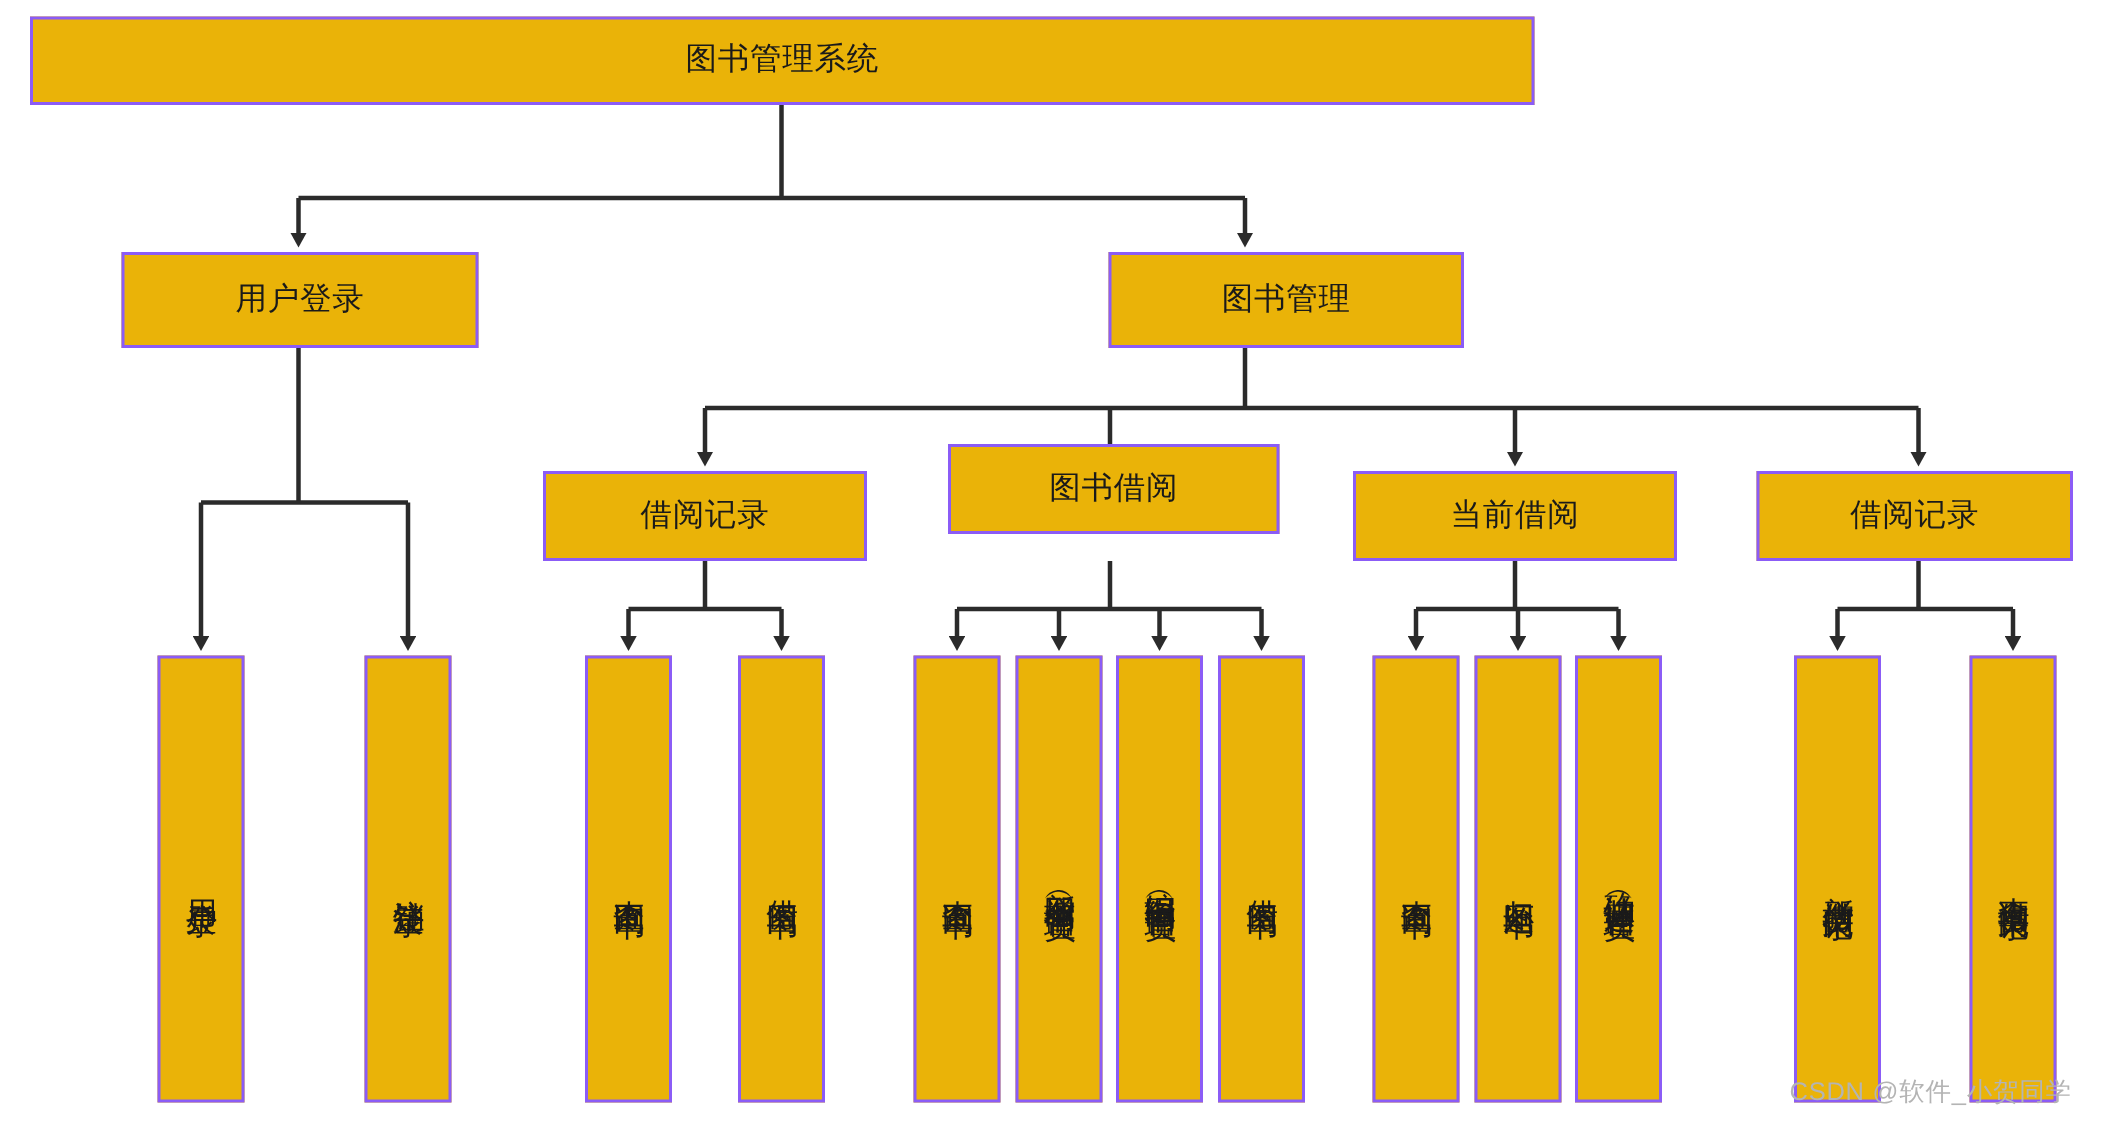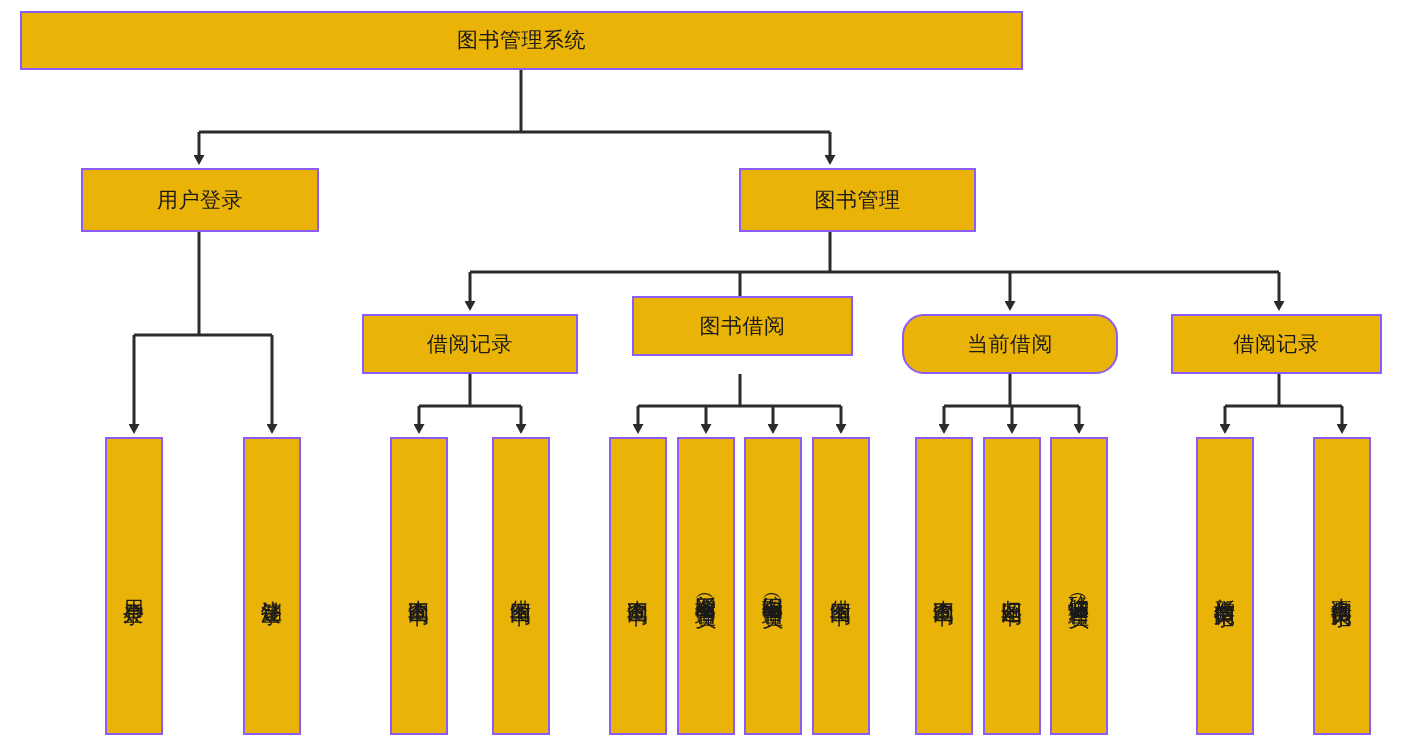--- a/index.html
+++ b/index.html
@@ -133,21 +133,21 @@
   <div class="node h-node" style="left:711px; top:168px; width:237px; height:64px;margin-left:28px;">
     <span class="node-label">图书管理</span>
   </div>
 
   <div class="node h-node" style="left:362px; top:314px; width:216px; height:60px;">
     <span class="node-label">借阅记录</span>
   </div>
   <div class="node h-node" style="left:632px; top:296px; width:221px; height:60px;">
     <span class="node-label">图书借阅</span>
   </div>
-  <div class="node h-node" style="left:902px; top:314px; width:216px; height:60px;border-radius:22px;">
+  <div class="node h-node" style="left:902px; top:314px; width:216px; height:60px;">
     <span class="node-label">当前借阅</span>
   </div>
   <div class="node h-node" style="left:1171px; top:314px; width:211px; height:60px;">
     <span class="node-label">借阅记录</span>
   </div>
 
   <div class="node v-node" style="left:105px; top:437px; width:58px; height:298px;">
     <span class="node-label">用户登录</span>
   </div>
   <div class="node v-node" style="left:243px; top:437px; width:58px; height:298px;">
@@ -184,14 +184,15 @@
     <span class="node-label">确认归还（管理员）</span>
   </div>
 
   <div class="node v-node" style="left:1196px; top:437px; width:58px; height:298px;">
     <span class="node-label">新增借阅记录</span>
   </div>
   <div class="node v-node" style="left:1313px; top:437px; width:58px; height:298px;">
     <span class="node-label">查询借阅记录</span>
   </div>
 
+  <div class="watermark" style="left:1193px; top:716px;">CSDN @软件_小贺同学</div>
 
 </div>
 
 </body></html>

